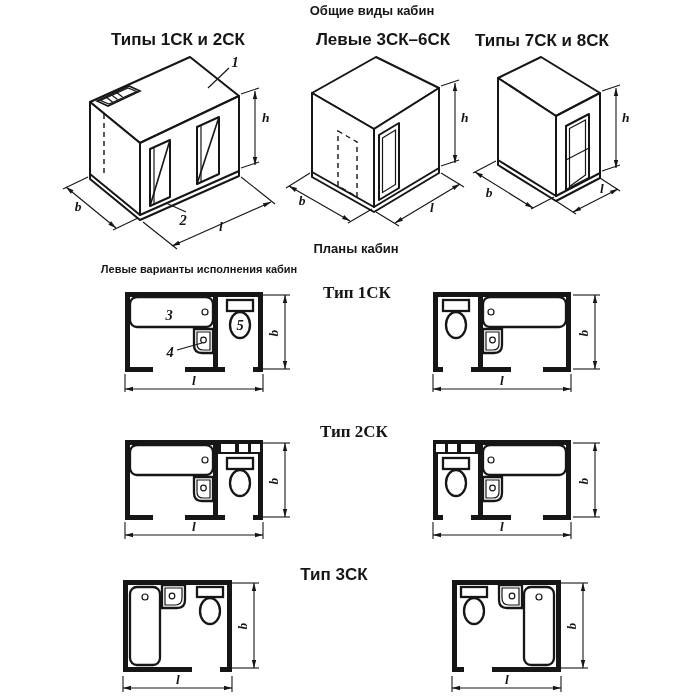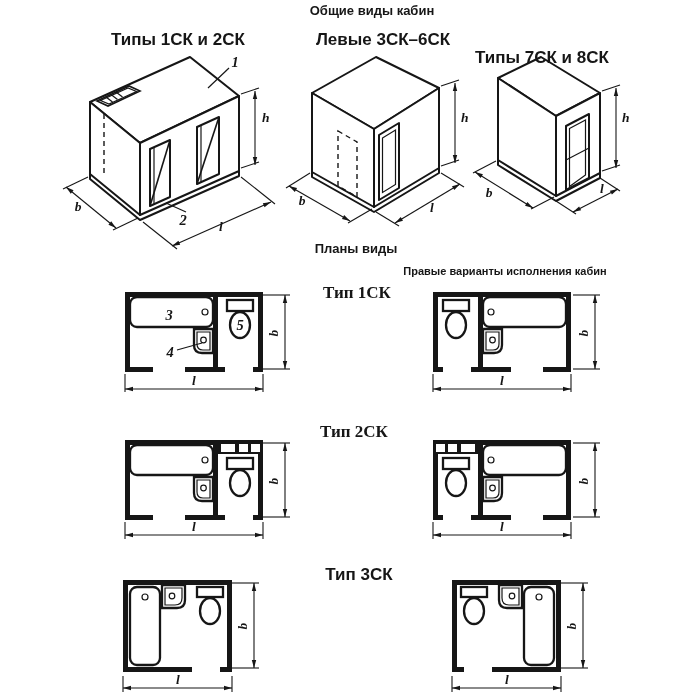--- a/index.html
+++ b/index.html
@@ -385,19 +385,19 @@
     <polygon points="583,583 580.8,591 585.2,591" fill="#161616"></polygon>
         <polygon points="583,668 580.8,660 585.2,660" fill="#161616"></polygon>
         <polygon points="452,688 460,690.2 460,685.8" fill="#161616"></polygon>
         <polygon points="561,688 553,690.2 553,685.8" fill="#161616"></polygon>
       </g>
   </svg>
 
   <div class="hd hd-lg" style="left:372px;top:3px;">Общие виды кабин</div>
   <div class="hd hd-md" style="left:178px;top:30px;">Типы 1СК и 2СК</div>
   <div class="hd hd-md" style="left:383px;top:30px;">Левые 3СК–6СК</div>
-  <div class="hd hd-md" style="left:542px;top:48px;">Типы 7СК и 8СК</div>
-  <div class="hd hd-lg" style="left:356px;top:241px;">Планы виды</div>
-  <div class="hd hd-sm" style="left:505px;top:265px;">Правые варианты исполнения кабин</div>
+  <div class="hd hd-md" style="left:542px;top:31px;">Типы 7СК и 8СК</div>
+  <div class="hd hd-lg" style="left:356px;top:241px;">Планы кабин</div>
+  <div class="hd hd-sm" style="left:199px;top:263px;">Левые варианты исполнения кабин</div>
   <div class="hd hd-md" style="left:357px;top:283px;font-family:Liberation Serif, serif;">Тип 1СК</div>
   <div class="hd hd-md" style="left:354px;top:422px;font-family:Liberation Serif, serif;">Тип 2СК</div>
-  <div class="hd hd-md" style="left:359px;top:565px;">Тип 3СК</div>
+  <div class="hd hd-md" style="left:334px;top:565px;">Тип 3СК</div>
 </div>
 
 </body></html>

